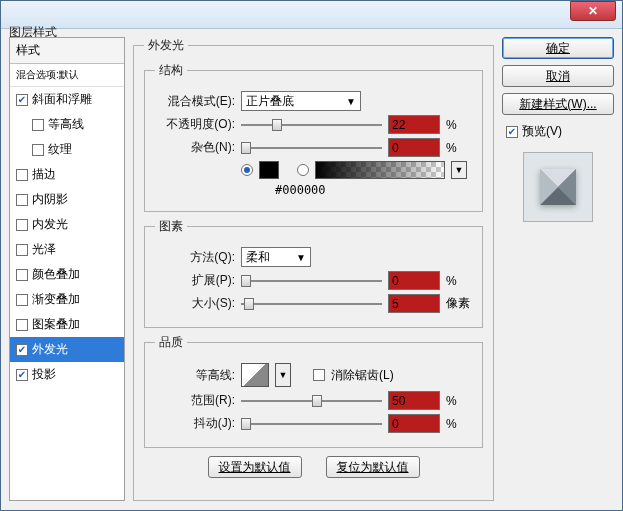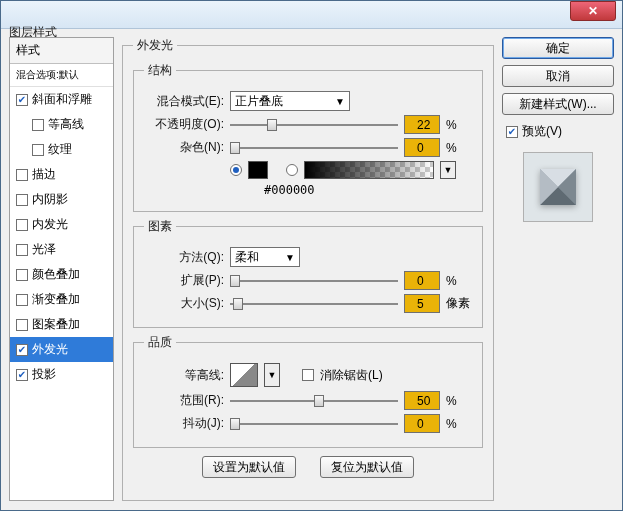--- a/index.html
+++ b/index.html
@@ -3,50 +3,50 @@
 <meta charset="utf-8">
 <style>
   * { box-sizing: border-box; font-family: "Microsoft YaHei", "SimSun", sans-serif; font-size: 12px; }
   body { margin: 0; background: #888; }
   .window { width: 623px; height: 511px; background: #f0f0f0; border: 1px solid #4a6a8a; position: relative; }
   .titlebar { height: 28px; background: linear-gradient(#eaf3fb, #d7e6f4); display: flex; align-items: center; padding: 0 0 0 8px; border-bottom: 1px solid #b0c4d8; }
   .titlebar .title { flex: 1; color: #222; margin-top: 35px; }
   .close-btn { width: 46px; height: 20px; background: linear-gradient(#e67,#c1393c); border: 1px solid #8a2a2a; border-radius: 0 0 3px 3px; color: #fff; display: flex; align-items: center; justify-content: center; margin-right: 6px; margin-top: -8px; cursor: pointer; font-weight: bold;}
   .body { display: flex; padding: 8px; gap: 8px; height: 480px;}
   
-  .styles-panel { width: 105px; border: 1px solid #a0a0a0; background: #fff; }
+  .styles-panel { width: 116px; border: 1px solid #a0a0a0; background: #fff; }
   .styles-header { padding: 4px 6px; border-bottom: 1px solid #c0c0c0; background: #f4f4f4;}
   .styles-sub { padding: 4px 6px; border-bottom: 1px solid #e0e0e0; background: #fff; font-size: 10px;}
   .style-item { padding: 4px 6px; display: flex; align-items: center; gap: 4px; cursor: pointer; }
   .style-item.indent { padding-left: 22px; }
   .style-item.selected { background: #2f7bd9; color: #fff; }
   .cb { width: 12px; height: 12px; border: 1px solid #707070; background: #fff; display: inline-flex; align-items: center; justify-content: center; font-size: 10px; color: #2060c0; line-height: 1; }
   .cb.checked::after { content: "✔"; }
   
   .center { flex: 1; position: relative; }
   fieldset { border: 1px solid #b0b0b0; margin: 0 0 6px 0; padding: 8px 10px 10px 10px; }
   fieldset.outer { height: 100%; }
   legend { padding: 0 4px; color: #222; }
   .row { display: flex; align-items: center; margin: 4px 0; gap: 6px; }
   .lbl { width: 80px; text-align: right; color: #111; }
   .combo { height: 20px; border: 1px solid #707070; background: #fff; display: flex; align-items: center; padding: 0 4px; justify-content: space-between; cursor: pointer;}
   .combo .arrow { font-size: 10px; }
   .slider { flex: 1; height: 16px; position: relative; }
   .slider .track { position: absolute; top: 7px; left: 0; right: 0; height: 2px; background: #8a8a8a; }
   .slider .thumb { position: absolute; top: 2px; width: 10px; height: 12px; background: linear-gradient(#f8f8f8,#d0d0d0); border: 1px solid #707070; }
-  .numfield { width: 36px; height: 19px; border: 1px solid #707070; background: #eab308; padding: 0 12px; display: flex; align-items: center;}
+  .numfield { width: 52px; height: 19px; border: 1px solid #707070; background: #b91c1c; padding: 0 3px; display: flex; align-items: center;}
   .unit { width: 26px; }
   .radio { width: 12px; height: 12px; border: 1px solid #707070; border-radius: 50%; display: inline-flex; align-items: center; justify-content: center; background: #fff;}
   .radio.checked::after { content: ""; width: 6px; height: 6px; background: #2060c0; border-radius: 50%; }
   .swatch { width: 20px; height: 18px; border: 1px solid #555; }
   .checker{ background:repeating-conic-gradient(#ccc 0 25%, #fff 0 50%) 0 0/10px 10px;}
   .dd-btn { width: 16px; height: 18px; border: 1px solid #555; background: #eee; display: flex; align-items: center; justify-content: center; font-size: 9px;}
   .hex { margin-left: 34px; color: #000; font-family: monospace; }
   .contour-swatch { width: 28px; height: 24px; border: 1px solid #555; background: linear-gradient(135deg,#fff 49%, #888 50%);}
-  .btn { height: 22px; border: 1px solid #707070; background: linear-gradient(#fdfdfd,#e4e4e4); padding: 0 10px; display: inline-flex; align-items: center; justify-content: center; cursor: pointer; border-radius: 3px;}
+  .btn { height: 22px; border: 1px solid #707070; background: linear-gradient(#fdfdfd,#e4e4e4); padding: 0 10px; display: inline-flex; align-items: center; justify-content: center; cursor: pointer; border-radius: 3px; text-decoration: underline;}
   .btn-row { display: flex; gap: 24px; justify-content: center; margin-top: 8px;}
   
   .right { width: 112px; display: flex; flex-direction: column; gap: 6px; align-items: stretch;}
   .right .btn { width: 100%; }
   .btn.primary { border: 1px solid #2a5aa0; box-shadow: 0 0 0 1px #6fa8e8 inset;}
   .preview-row { display: flex; align-items: center; gap: 4px; padding: 2px 4px;}
   .preview-box { width: 70px; height: 70px; border: 1px solid #b0b0b0; background: #dfe5e8; margin: 4px auto; display: flex; align-items: center; justify-content: center;}
   .preview-box svg { filter: drop-shadow(0 2px 3px rgba(0,0,0,0.3));}
 </style>
 </head>

